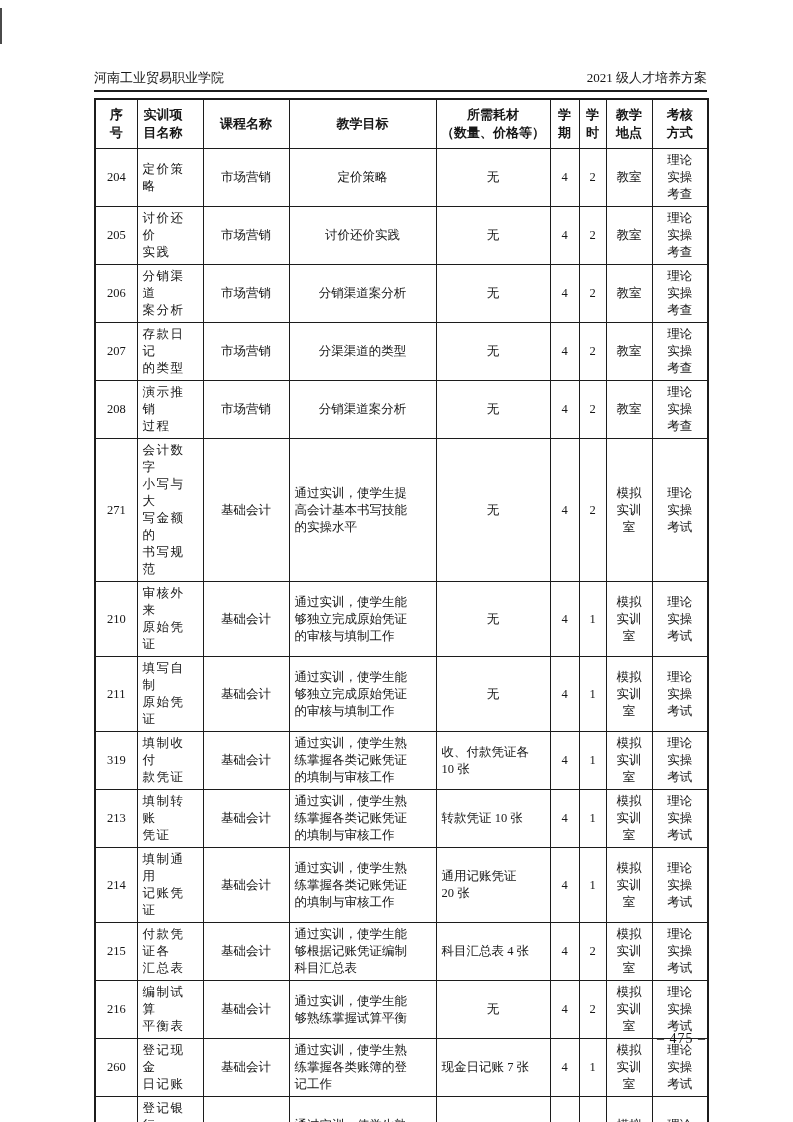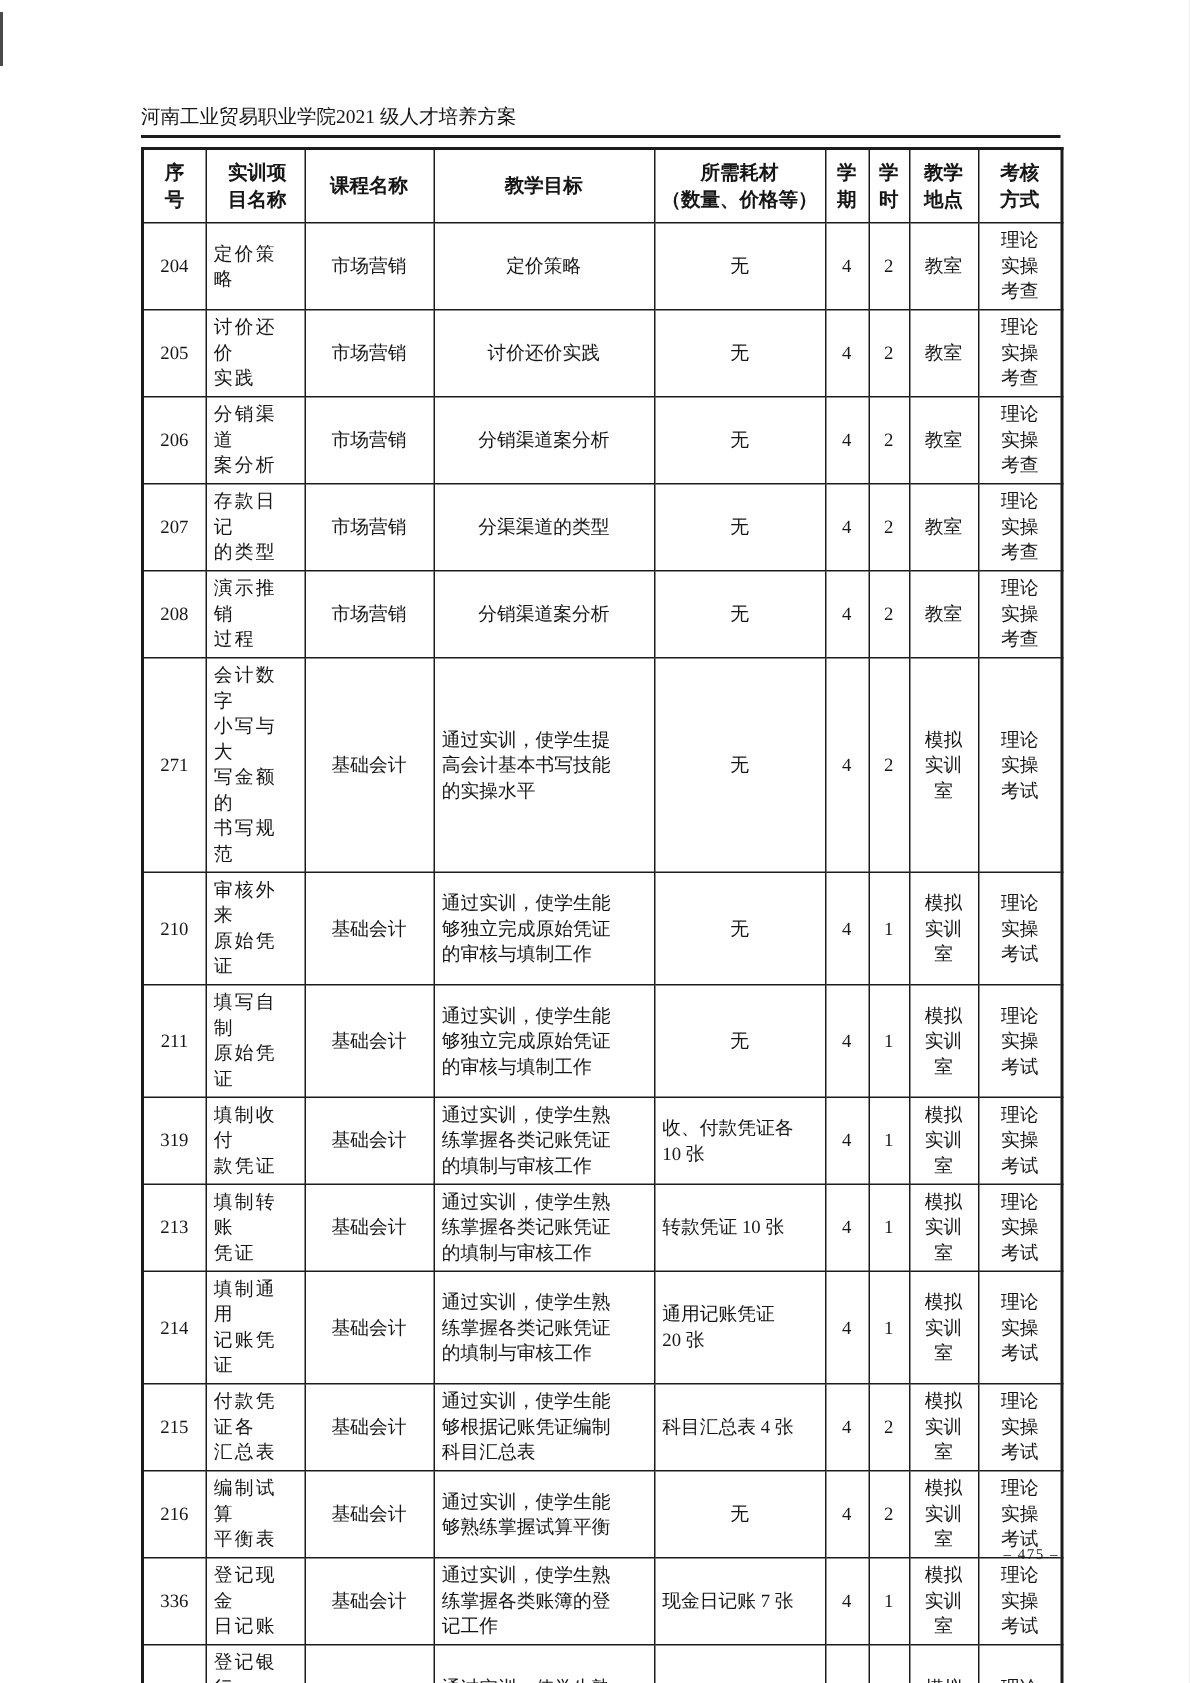--- a/index.html
+++ b/index.html
@@ -11,21 +11,21 @@
     font-family:"Liberation Serif","DejaVu Serif",serif;
     color:#161616;
     overflow:hidden;
   }
   .scan-artifact {
     position:absolute; left:0; top:8px; width:2px; height:36px;
     background:#4a4a4a;
   }
   .doc-header {
     position:absolute; left:94px; top:70px; width:613px;
-    display:flex; align-items:flex-end;
+    display:flex; justify-content:space-between; align-items:flex-end;
     font-size:13px; line-height:16px;
   }
   .header-rule {
     position:absolute; left:94px; top:90px; width:613px;
     border-top:2px solid #1c1c1c;
   }
   table.main {
     position:absolute; left:94px; top:98px; width:613px;
     border-collapse:collapse; table-layout:fixed;
     border:2px solid #1c1c1c;
@@ -39,37 +39,37 @@
     padding:3px 5px;
     word-break:break-all;
   }
   table.main th {
     font-weight:bold;
     font-size:13px;
     text-align:center;
     padding:6px 3px;
     line-height:18px;
   }
-  table.main th.left { text-align:center; padding-left:6px; }
+  table.main th.left { text-align:left; padding-left:6px; }
   td.c { text-align:center; }
   td.left { text-align:left; }
   td.project { letter-spacing:1.5px; }
   td.narrow { padding:3px 2px; }
   .col-no        { width:42px; }
   .col-project   { width:66px; }
   .col-course    { width:86px; }
   .col-goal      { width:147px; }
   .col-consum    { width:114px; }
   .col-semester  { width:29px; }
   .col-hours     { width:27px; }
   .col-location  { width:46px; }
   .col-assess    { width:56px; }
   .page-number {
     position:absolute; right:87px; top:1031px;
-    font-size:10px; letter-spacing:1px;
+    font-size:14px; letter-spacing:1px;
   }
 </style>
 </head>
 <body>
 
 <div class="page">
   <div class="scan-artifact"></div>
 
   <div class="doc-header">
     <span>河南工业贸易职业学院</span>
@@ -321,21 +321,21 @@
           <td class="c narrow">4</td>
           <td class="c narrow">2</td>
           <td class="c narrow">模拟
 实训
 室</td>
           <td class="c">理论
 实操
 考试</td>
         </tr>
         <tr>
-          <td class="c">336</td>
+          <td class="c">260</td>
           <td class="left project">登记现金
 日记账</td>
           <td class="c">基础会计</td>
           <td class="left">通过实训，使学生熟
 练掌握各类账簿的登
 记工作</td>
           <td class="left">现金日记账 7 张</td>
           <td class="c narrow">4</td>
           <td class="c narrow">1</td>
           <td class="c narrow">模拟

